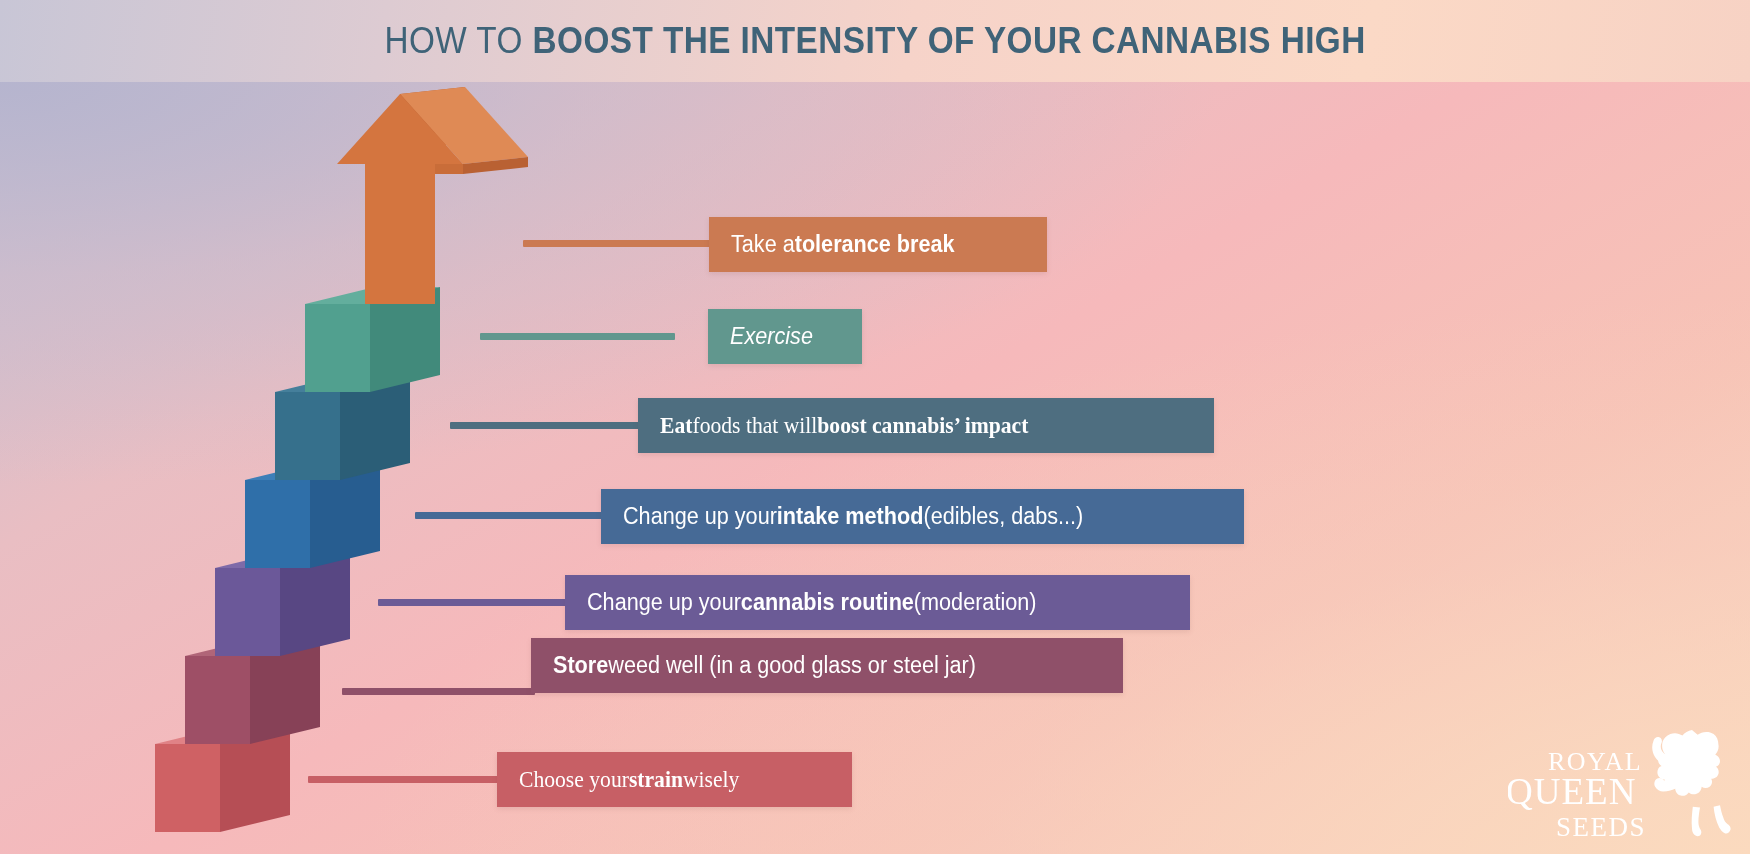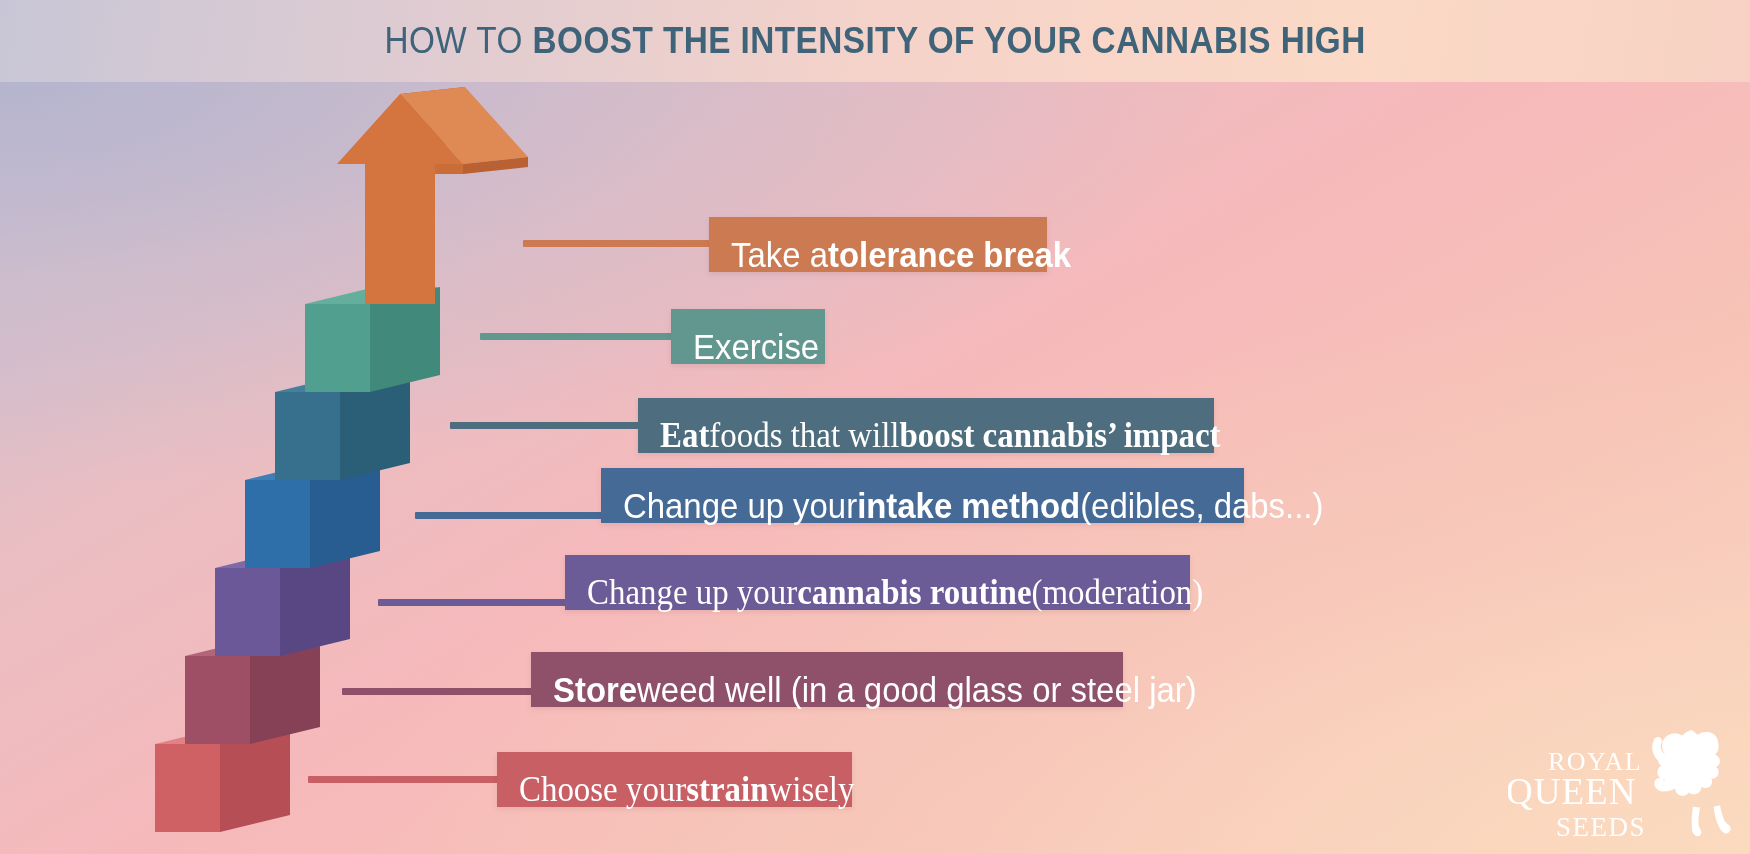--- a/index.html
+++ b/index.html
@@ -34,24 +34,24 @@
   }
 
   
   #stairs { position:absolute; left:0; top:0; width:560px; height:772px; }
 
   
   .conn { position:absolute; height:7px; border-radius:1px; }
 
   
   .label {
-    position:absolute; display:flex; align-items:flex-end;
+    position:absolute; display:flex; align-items:center;
     color:#ffffff; white-space:nowrap;
     font-family:"Liberation Sans Narrow","Liberation Sans",sans-serif;
-    font-size:35px; line-height:1;
+    font-size:23px; line-height:1;
     padding:0 22px; height:55px;
     box-shadow:0 2px 5px rgba(120,70,70,.13);
   }
   .label span { display:inline-block; }
   .label .b { font-weight:700; }
   .label .n { font-weight:400; }
   .label .inner { transform:scaleX(.94); transform-origin:left center; }
 
   
   #logo { position:absolute; right:14px; bottom:6px; width:228px; height:126px; }
@@ -120,37 +120,37 @@
         <polygon points="435,92 463,92 463,82 435,82" fill="#c96d39"></polygon>
       </g>
     </svg>
 
     <div id="rows">
         <div class="conn" style="left: 523px; top: 158px; width: 190px; background: rgb(203, 122, 82);"></div>
         <div class="label" style="left: 709px; top: 135px; width: 338px; background: rgb(203, 122, 82);">
           <div class="inner"><span class="n">Take a </span><span class="b">tolerance break</span></div>
         </div>
         <div class="conn" style="left: 480px; top: 251px; width: 195px; background: rgb(97, 151, 142);"></div>
-        <div class="label" style="left: 671px; top: 227px; width: 154px; background: rgb(97, 151, 142);">
+        <div class="label" style="left: 708px; top: 227px; width: 154px; background: rgb(97, 151, 142); font-style: italic;">
           <div class="inner"><span class="n">Exercise</span></div>
         </div>
         <div class="conn" style="left: 450px; top: 340px; width: 192px; background: rgb(78, 110, 128);"></div>
         <div class="label" style="left: 638px; top: 316px; width: 576px; background: rgb(78, 110, 128); font-family: Liberation Serif, serif;">
           <div class="inner"><span class="b">Eat</span><span class="n"> foods that will </span><span class="b">boost cannabis’ impact</span></div>
         </div>
         <div class="conn" style="left: 415px; top: 430px; width: 190px; background: rgb(70, 106, 150);"></div>
-        <div class="label" style="left: 601px; top: 386px; width: 643px; background: rgb(70, 106, 150);">
+        <div class="label" style="left: 601px; top: 407px; width: 643px; background: rgb(70, 106, 150);">
           <div class="inner"><span class="n">Change up your </span><span class="b">intake method</span><span class="n"> (edibles, dabs...)</span></div>
         </div>
         <div class="conn" style="left: 378px; top: 517px; width: 191px; background: rgb(107, 91, 150);"></div>
-        <div class="label" style="left: 565px; top: 473px; width: 625px; background: rgb(107, 91, 150); font-family: Liberation Serif, serif;">
+        <div class="label" style="left: 565px; top: 493px; width: 625px; background: rgb(107, 91, 150);">
           <div class="inner"><span class="n">Change up your </span><span class="b">cannabis routine</span><span class="n"> (moderation)</span></div>
         </div>
         <div class="conn" style="left: 342px; top: 606px; width: 193px; background: rgb(143, 80, 105);"></div>
-        <div class="label" style="left: 531px; top: 570px; width: 592px; background: rgb(143, 80, 105);">
+        <div class="label" style="left: 531px; top: 556px; width: 592px; background: rgb(143, 80, 105);">
           <div class="inner"><span class="b">Store</span><span class="n"> weed well (in a good glass or steel jar)</span></div>
         </div>
         <div class="conn" style="left: 308px; top: 694px; width: 193px; background: rgb(199, 95, 101);"></div>
         <div class="label" style="left: 497px; top: 670px; width: 355px; background: rgb(199, 95, 101); font-family: Liberation Serif, serif;">
           <div class="inner"><span class="n">Choose your </span><span class="b">strain</span><span class="n"> wisely</span></div>
         </div>
       </div>
 
     <svg id="logo" viewBox="0 0 228 126">
       <g fill="#ffffff">

